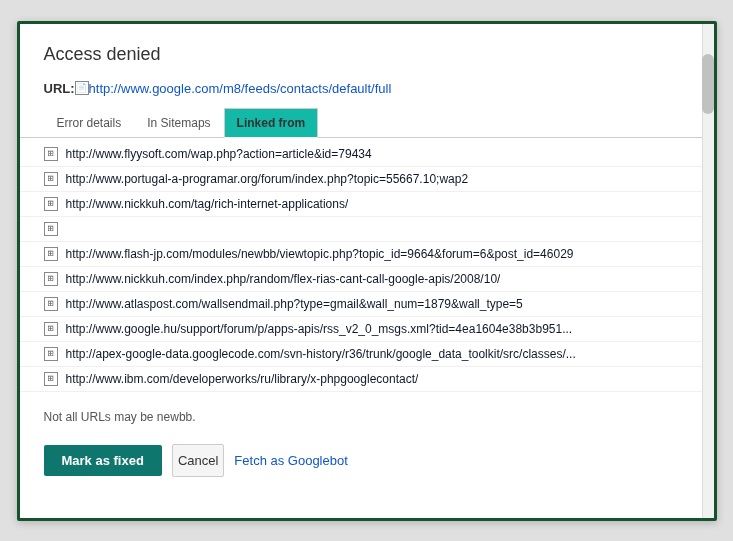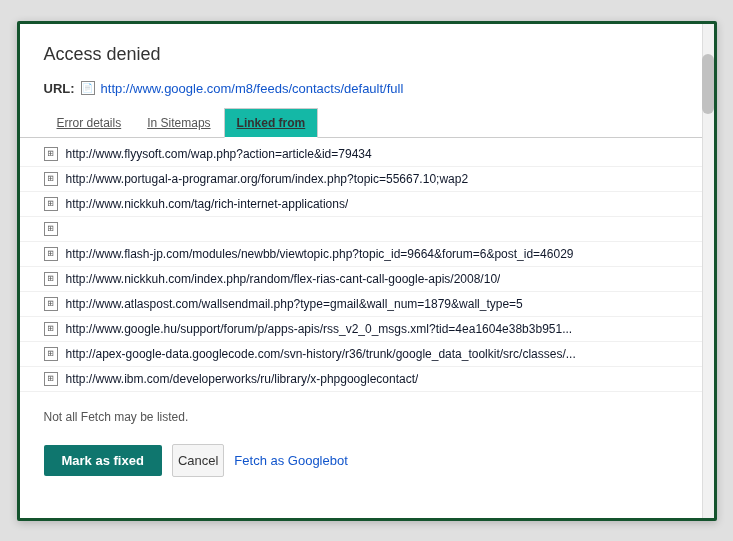--- a/index.html
+++ b/index.html
@@ -26,21 +26,20 @@
     .dialog-title {
       font-size: 18px;
       color: #333;
       padding: 20px 24px 12px 24px;
       font-weight: normal;
     }
     .url-row {
       display: flex;
       align-items: center;
       padding: 4px 24px 12px 24px;
-      gap: 6px;
       text-align: right;
     }
     .url-label {
       font-weight: bold;
       font-size: 13px;
       color: #333;
     }
     .url-icon {
       width: 14px;
       height: 14px;
@@ -64,21 +63,20 @@
     }
     .tab {
       padding: 7px 12px;
       font-size: 12px;
       color: #555;
       cursor: pointer;
       border: 1px solid transparent;
       border-bottom: none;
       margin-bottom: -1px;
       background: transparent;
-      text-decoration: underline;
     }
     .tab.active {
       color: #333;
       border: 1px solid #ccc;
       border-bottom: 1px solid #fff;
       background: #14b8a6;
       font-weight: bold;
     }
     .link-list {
       padding: 4px 0;
@@ -227,20 +225,20 @@
       <div class="link-item">
         <span class="link-item-icon">⊞</span>
         <a href="#">http://apex-google-data.googlecode.com/svn-history/r36/trunk/google_data_toolkit/src/classes/...</a>
       </div>
       <div class="link-item">
         <span class="link-item-icon">⊞</span>
         <a href="#">http://www.ibm.com/developerworks/ru/library/x-phpgooglecontact/</a>
       </div>
     </div>
 
-  <div class="note">Not all Fetch may be listed.</div>
+  <div class="note">Not all URLs may be newbb.</div>
 
   <div class="dialog-footer">
     <button class="btn-primary">Mark as fixed</button>
     <button class="btn-secondary">Cancel</button>
     <a class="btn-link" href="#">Fetch as Googlebot</a>
   </div>
 </div>
 
 </body></html>

